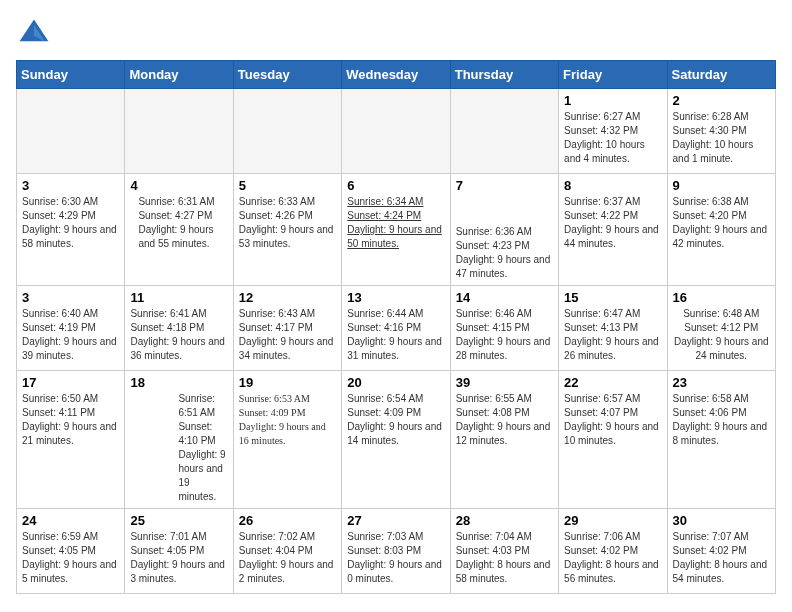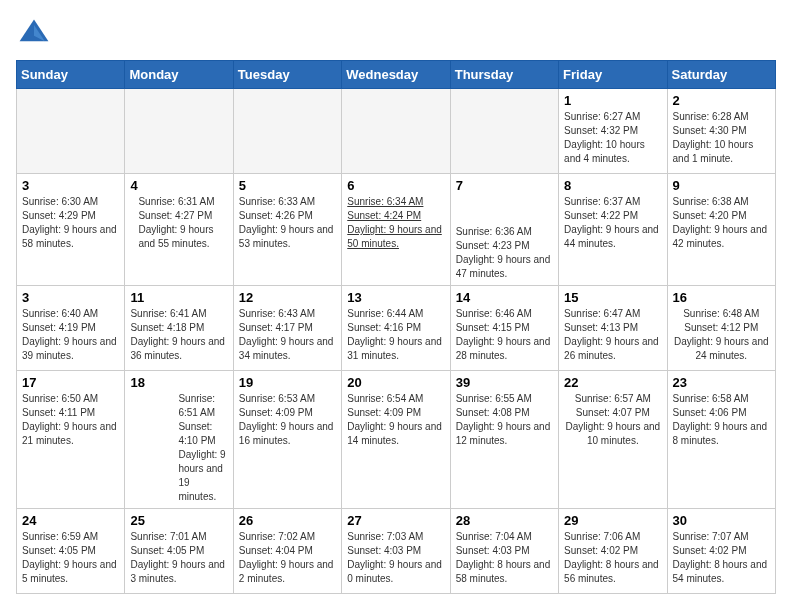--- a/index.html
+++ b/index.html
@@ -239,39 +239,39 @@
 Daylight: 9 hours and 21 minutes.</div>
         </td>
         <td>
           <span class="day-number">18</span>
           <div class="day-info" style="white-space: pre-line; margin-left: 48px;">Sunrise: 6:51 AM
 Sunset: 4:10 PM
 Daylight: 9 hours and 19 minutes.</div>
         </td>
         <td>
           <span class="day-number">19</span>
-          <div class="day-info" style="white-space: pre-line;">Sunrise: 6:53 AM
+          <div class="day-info" style="white-space: pre-line; font-family: Liberation Serif, serif;">Sunrise: 6:53 AM
 Sunset: 4:09 PM
 Daylight: 9 hours and 16 minutes.</div>
         </td>
         <td>
           <span class="day-number">20</span>
           <div class="day-info" style="white-space: pre-line;">Sunrise: 6:54 AM
 Sunset: 4:09 PM
 Daylight: 9 hours and 14 minutes.</div>
         </td>
         <td>
           <span class="day-number">39</span>
           <div class="day-info" style="white-space: pre-line;">Sunrise: 6:55 AM
 Sunset: 4:08 PM
 Daylight: 9 hours and 12 minutes.</div>
         </td>
         <td>
           <span class="day-number">22</span>
-          <div class="day-info" style="white-space: pre-line; text-align: center;">Sunrise: 6:57 AM
+          <div class="day-info" style="white-space: pre-line;">Sunrise: 6:57 AM
 Sunset: 4:07 PM
 Daylight: 9 hours and 10 minutes.</div>
         </td>
         <td>
           <span class="day-number">23</span>
           <div class="day-info" style="white-space: pre-line;">Sunrise: 6:58 AM
 Sunset: 4:06 PM
 Daylight: 9 hours and 8 minutes.</div>
         </td>
       </tr>
@@ -290,21 +290,21 @@
         </td>
         <td>
           <span class="day-number">26</span>
           <div class="day-info" style="white-space: pre-line;">Sunrise: 7:02 AM
 Sunset: 4:04 PM
 Daylight: 9 hours and 2 minutes.</div>
         </td>
         <td>
           <span class="day-number">27</span>
           <div class="day-info" style="white-space: pre-line;">Sunrise: 7:03 AM
-Sunset: 4:03 PM
+Sunset: 8:03 PM
 Daylight: 9 hours and 0 minutes.</div>
         </td>
         <td>
           <span class="day-number">28</span>
           <div class="day-info" style="white-space: pre-line;">Sunrise: 7:04 AM
 Sunset: 4:03 PM
 Daylight: 8 hours and 58 minutes.</div>
         </td>
         <td>
           <span class="day-number">29</span>

